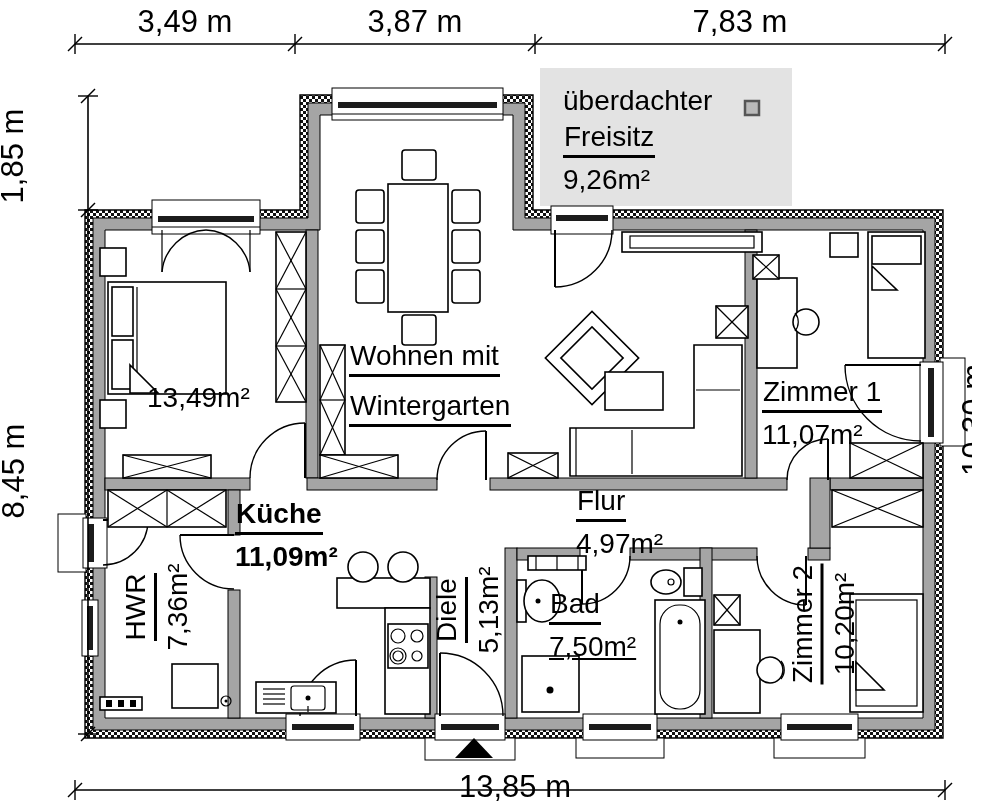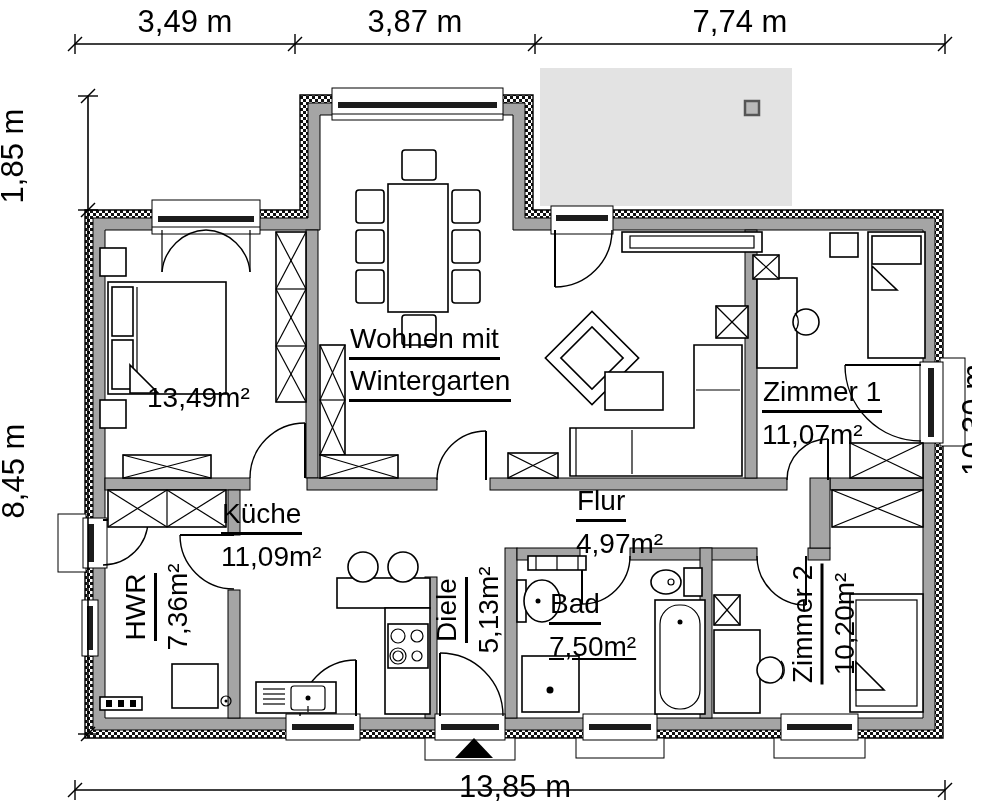--- a/index.html
+++ b/index.html
@@ -381,47 +381,52 @@
       <line x1="75" y1="780" x2="75" y2="800"></line>
           <line x1="68" y1="797" x2="82" y2="783"></line>
       <line x1="945" y1="780" x2="945" y2="800"></line>
           <line x1="938" y1="797" x2="952" y2="783"></line>
     </g>
   </g>
 </svg>
 
 <div class="dim" style="left:75px;top:4px;width:220px;">3,49 m</div>
 <div class="dim" style="left:295px;top:4px;width:240px;">3,87 m</div>
-<div class="dim" style="left:535px;top:4px;width:410px;">7,74 m</div>
+<div class="dim" style="left:535px;top:4px;width:410px;">7,83 m</div>
 <div class="dim" style="left:380px;top:750px;width:270px;margin-top:19px;">13,85 m</div>
 <div class="vdim" style="left:-42px;top:138px;width:110px;">1,85 m</div>
 <div class="vdim" style="left:-41px;top:453px;width:110px;">8,45 m</div>
 <div class="vdim" style="left:909px;top:402px;width:130px;">10,30 m</div>
 
+<div class="room-label" style="left:563px;top:86px;">
+  <div>überdachter</div>
+  <div style="margin-top:6px;"><span class="rname">Freisitz</span></div>
+  <div class="rarea">9,26m²</div>
+</div>
 
 <div class="room-label" style="left:147px;top:376px;">
   <div class="rarea" style="">13,49m²</div>
 </div>
 
-<div class="room-label" style="left:349px;top:324px;">
+<div class="room-label" style="left:349px;top:341px;">
   <div><span class="rname">Wohnen mit</span></div>
-  <div style="margin-top:6px;text-decoration:underline;"><span class="rname">Wintergarten</span></div>
+  <div style="margin-top:14px;text-decoration:underline;"><span class="rname">Wintergarten</span></div>
 </div>
 
 <div class="room-label" style="left:762px;top:377px;">
   <div><span class="rname">Zimmer 1</span></div>
   <div class="rarea">11,07m²</div>
 </div>
 
 <div class="room-label" style="left:576px;top:486px;">
   <div><span class="rname">Flur</span></div>
   <div class="rarea">4,97m²</div>
 </div>
 
-<div class="room-label" style="left:221px;top:499px;">
+<div class="room-label" style="left:235px;top:499px;font-weight:bold;">
   <div><span class="rname">Küche</span></div>
   <div class="rarea">11,09m²</div>
 </div>
 
 <div class="room-label" style="left:549px;top:589px;text-decoration:underline;">
   <div><span class="rname">Bad</span></div>
   <div class="rarea">7,50m²</div>
 </div>
 
 <div class="vlabel" style="left:92px;top:566px;width:130px;height:82px;">

